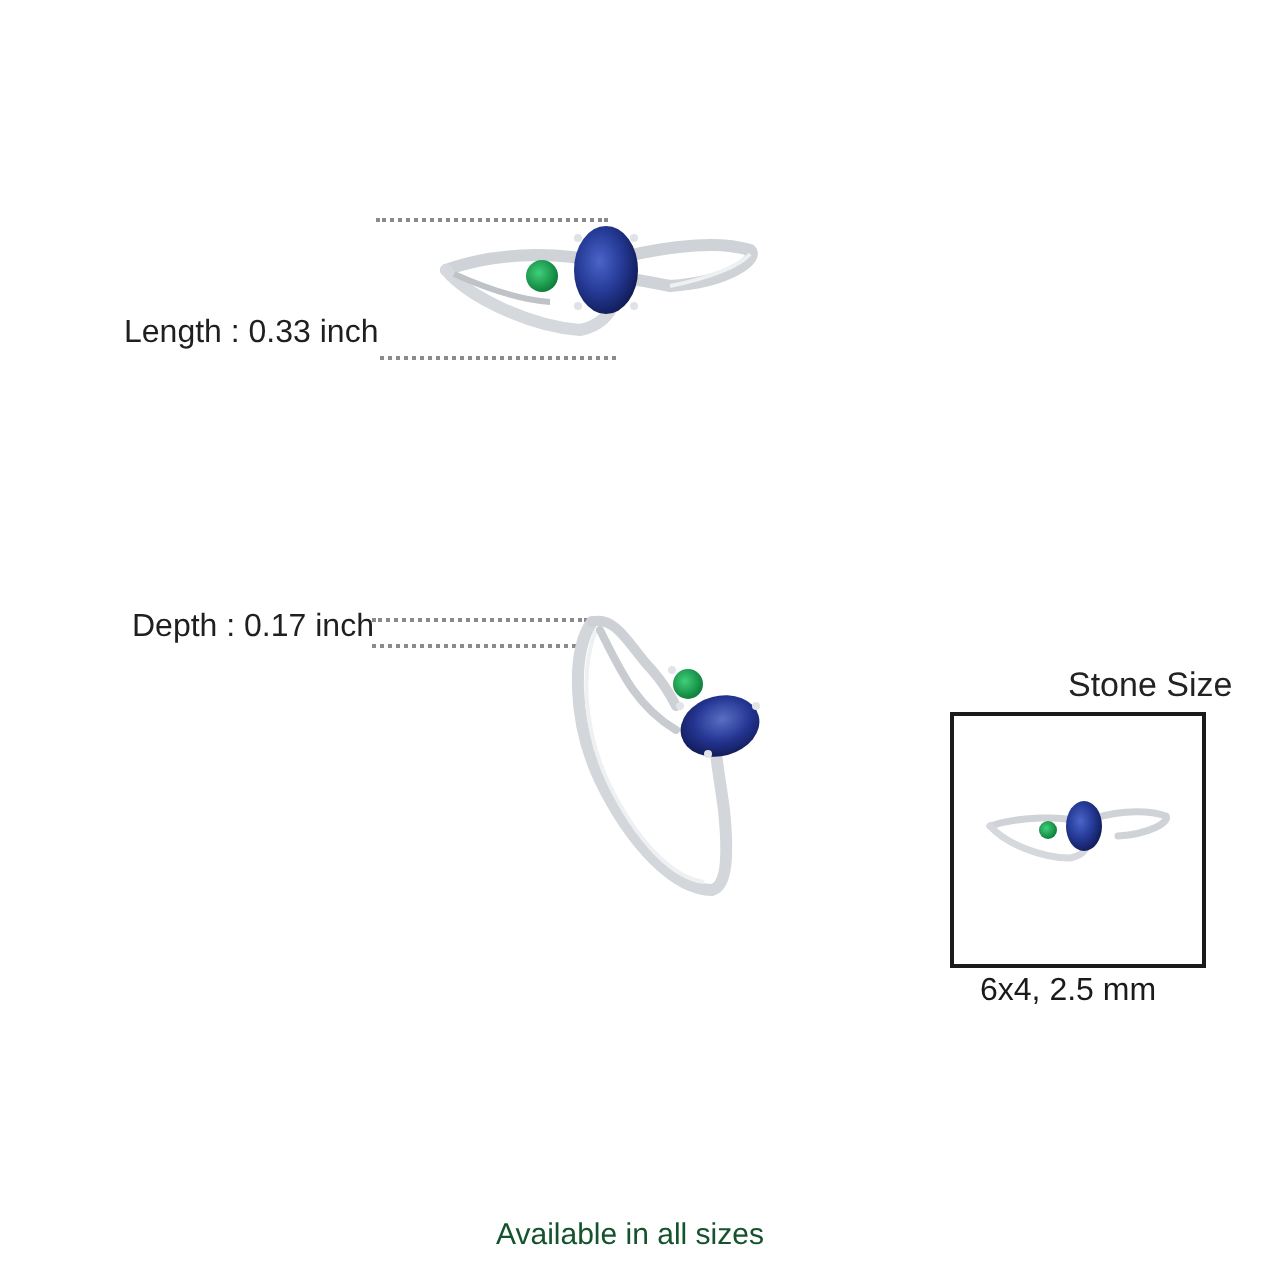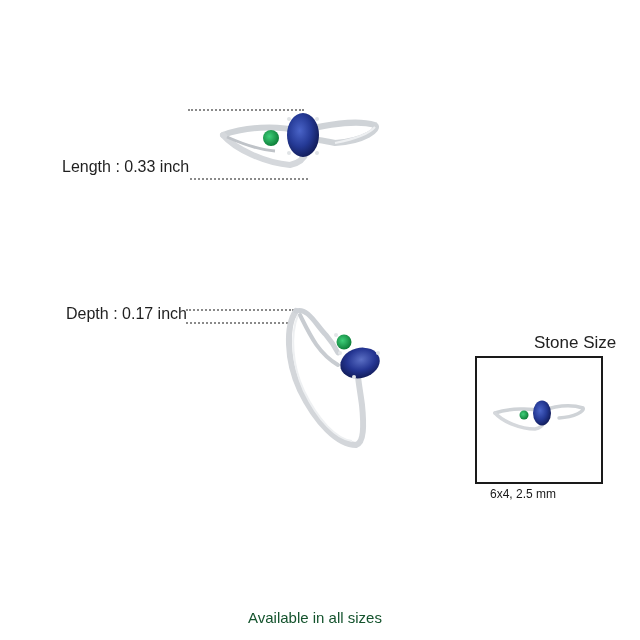--- a/index.html
+++ b/index.html
@@ -10,21 +10,21 @@
     }
     .abs { position: absolute; }
     .label { font-size: 16px; color: #1f1f1f; white-space: nowrap; }
     .dots { position: absolute; height: 0; border-top: 2px dotted #8a8a8a; }
     .ring-svg { position: absolute; overflow: visible; }
     .stone-box {
       position: absolute; left: 475px; top: 356px; width: 124px; height: 124px;
       border: 2px solid #1a1a1a; background: #fff;
     }
     .stone-title { font-size: 17px; color: #222; }
-    .stone-size { font-size: 12px; color: #1a1a1a; }
+    .stone-size { font-size: 16px; color: #1a1a1a; }
     .footer { font-size: 15px; color: #14532d; }
   </style>
 </head>
 <body>
 
 <div class="abs label" style="left:62px; top:138px;margin-top:20px;">Length : 0.33 inch</div>
 <div class="dots" style="left:188px; top:109px; width:116px;"></div>
 <div class="dots" style="left:190px; top:178px; width:118px;"></div>
 
 <svg class="ring-svg" style="left:215px; top:105px;" width="170" height="75" viewBox="0 0 170 75">

